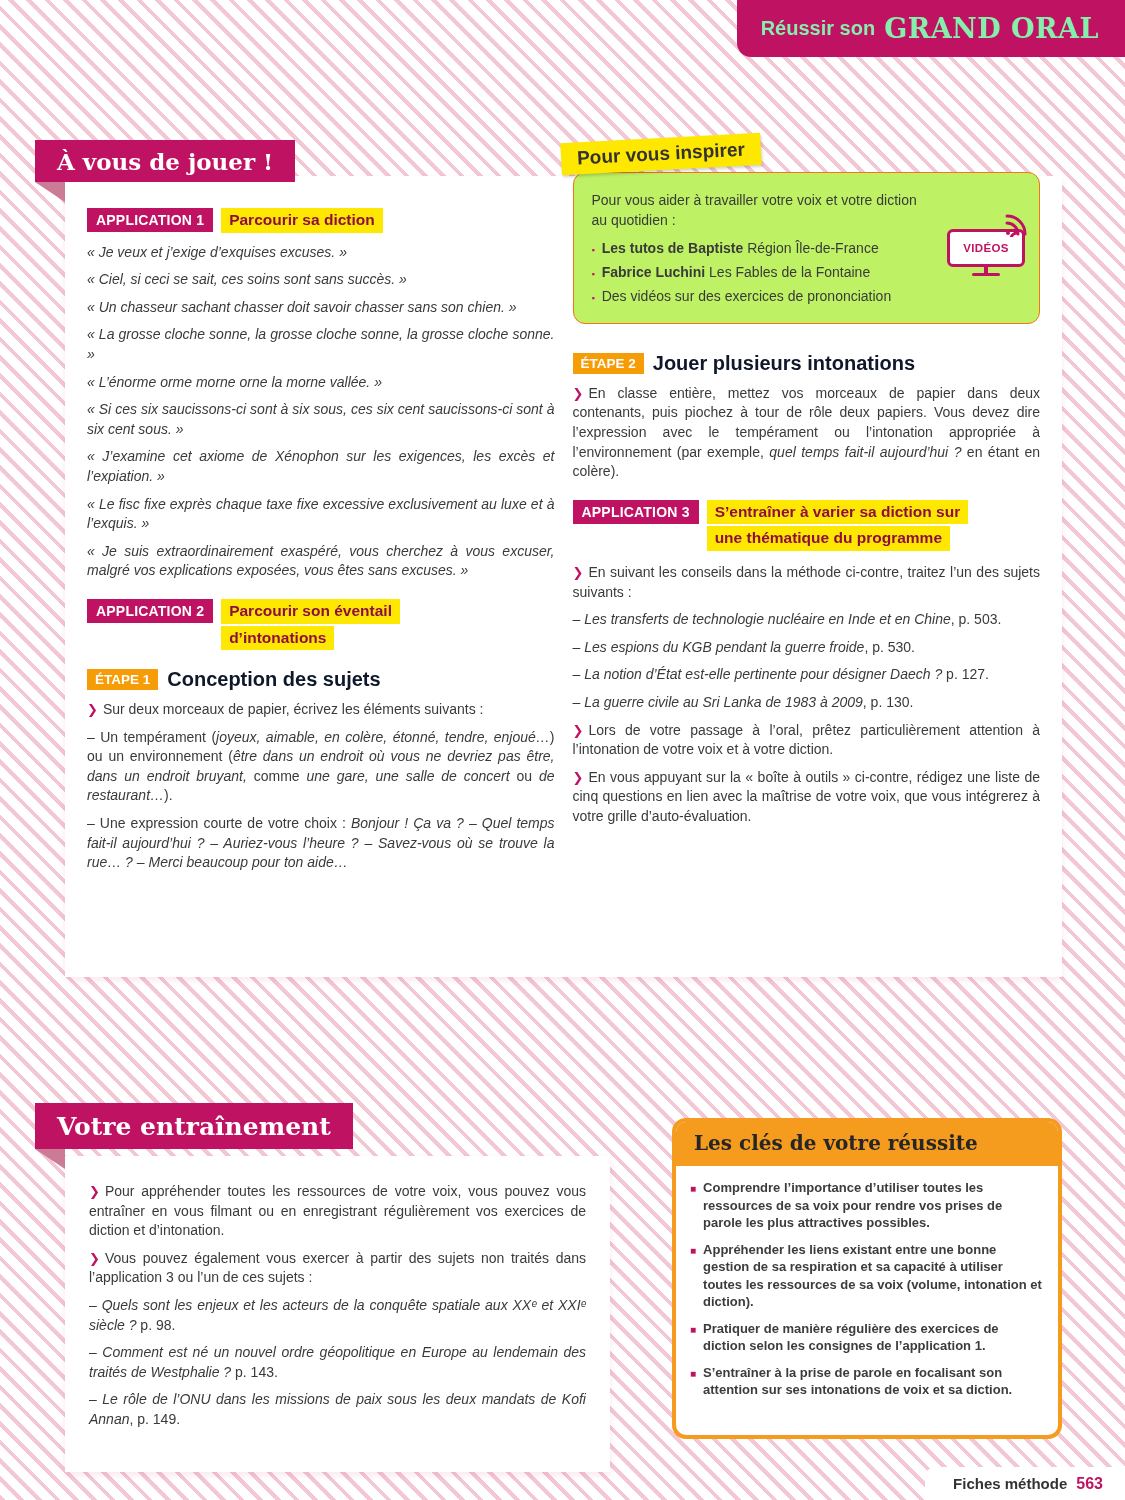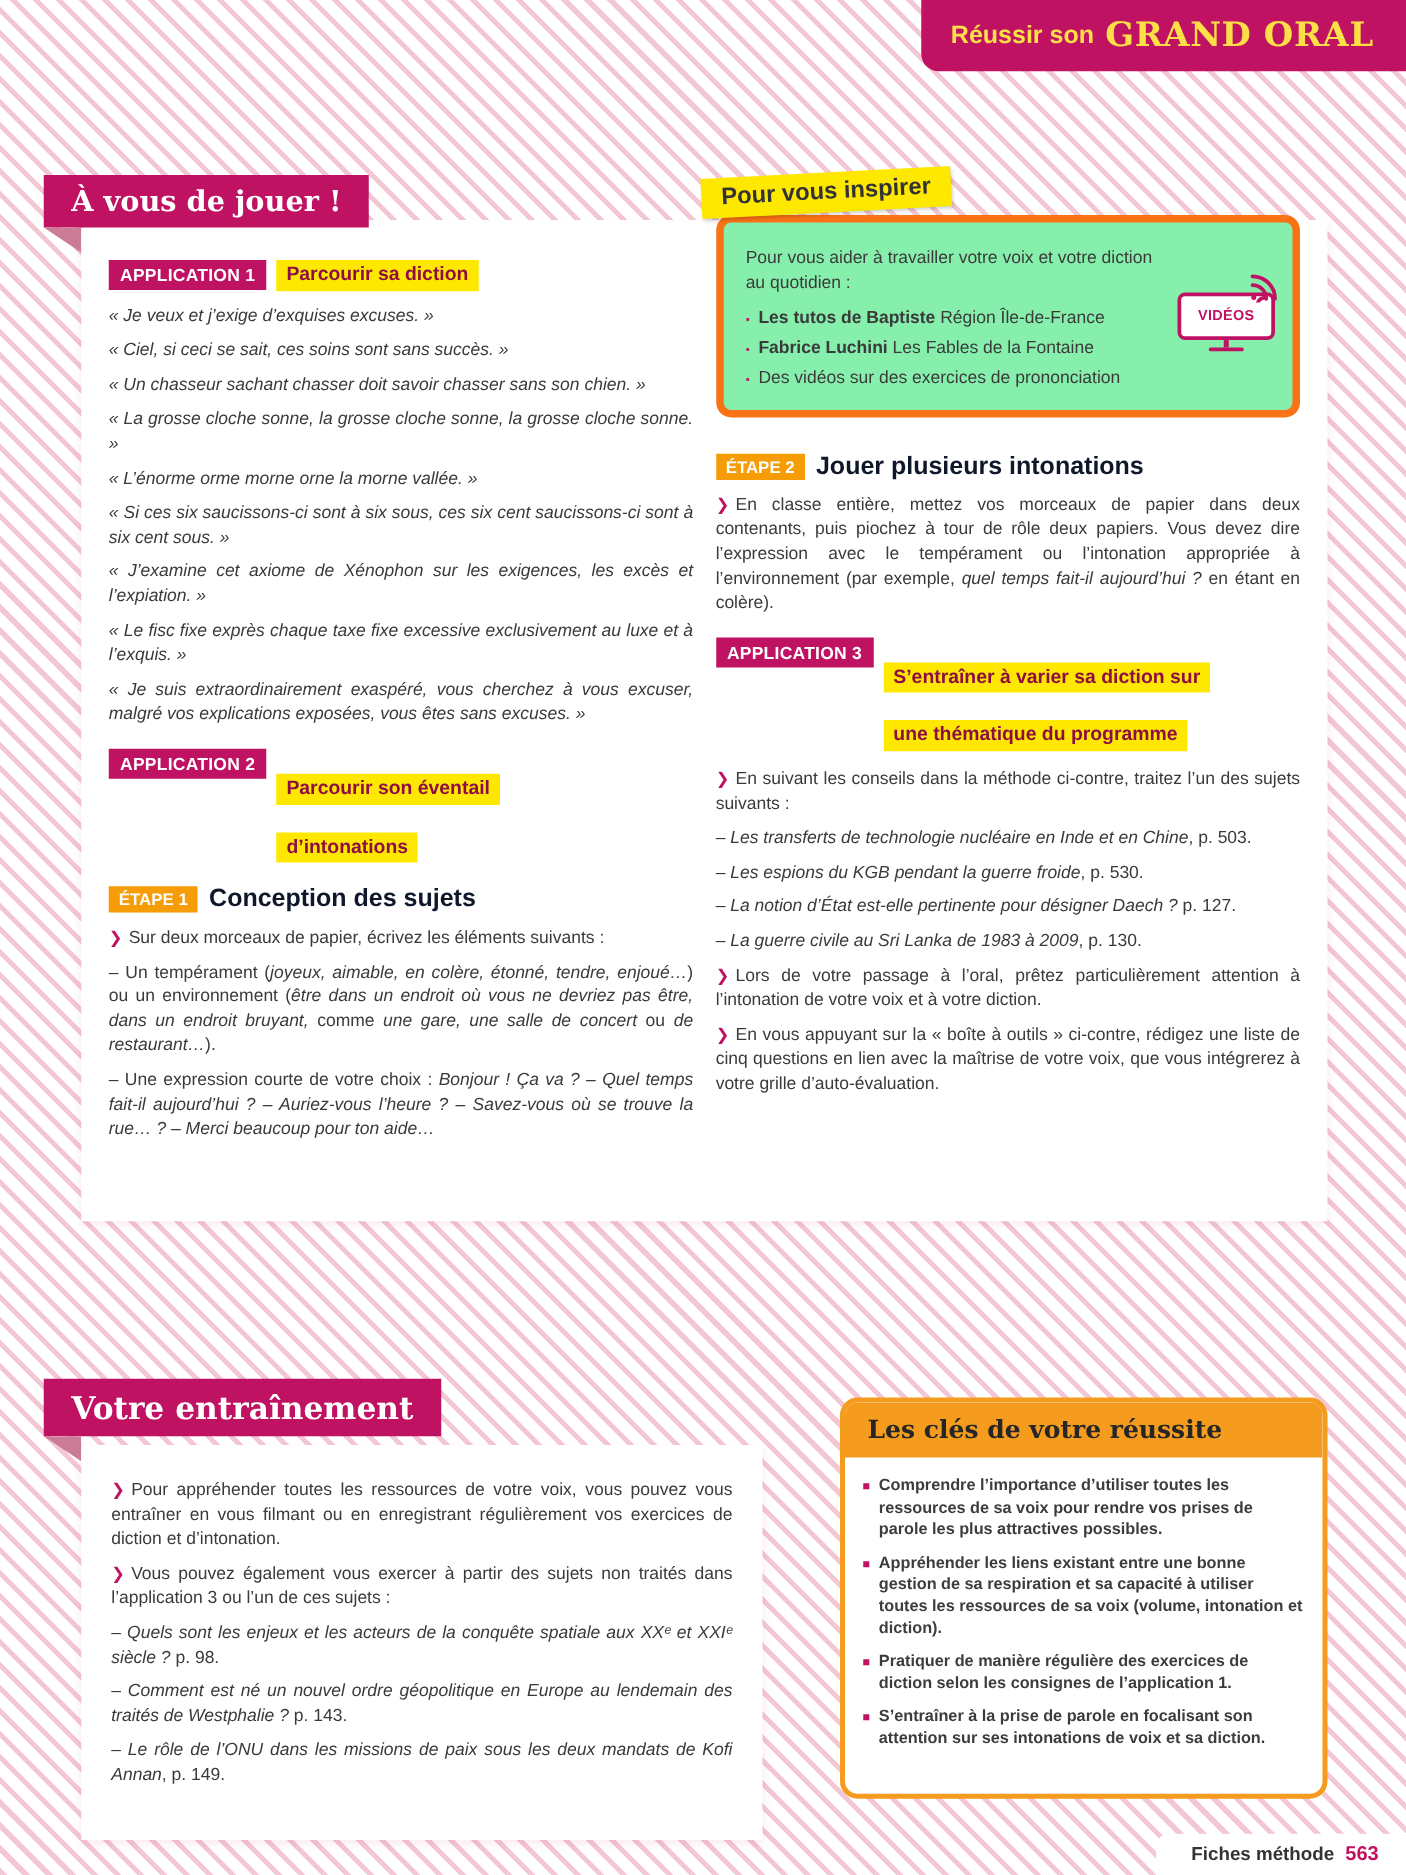--- a/index.html
+++ b/index.html
@@ -5,21 +5,21 @@
   html,body{margin:0;padding:0;background:#888;}
   .page{
     position:relative;width:1125px;height:1500px;overflow:hidden;margin:0 auto;
     background:repeating-linear-gradient(45deg,#f3c7d3 0px,#f3c7d3 4px,#ffffff 4px,#ffffff 13px);
     font-family:"Liberation Sans","DejaVu Sans",sans-serif;color:#3a3a3a;
   }
   
   .top-banner{
     position:absolute;top:0;right:0;width:388px;height:57px;background:#c01262;
     border-radius:0 0 0 14px;display:flex;align-items:center;justify-content:flex-end;
-    padding-right:26px;box-sizing:border-box;color:#fde047;z-index:6;
+    padding-right:26px;box-sizing:border-box;color:#86efac;z-index:6;
   }
   .banner-prefix{font-size:20px;font-weight:700;}
   .banner-title{font-family:"DejaVu Serif","Liberation Serif",serif;font-size:27px;font-weight:700;margin-left:9px;letter-spacing:.5px;}
   
   .ribbon{
     position:absolute;background:#c01262;color:#fff;z-index:5;
     font-family:"DejaVu Serif","Liberation Serif",serif;font-weight:700;
     display:flex;align-items:center;padding:0 22px;white-space:nowrap;
   }
   .ribbon-avous{left:35px;top:140px;height:42px;font-size:23px;text-align:center;}
@@ -34,38 +34,38 @@
     box-shadow:0 3px 7px rgba(193,18,98,.10);
   }
   .col{width:469px;box-sizing:border-box;}
   .left-col{padding-top:32px;}
   .right-col{padding-top:0;}
   
   .app-row{display:flex;align-items:flex-start;gap:8px;margin:18px 0 10px;}
   .app-row.first{margin-top:0;}
   .app-badge{background:#c01262;color:#fff;font-weight:700;font-size:14px;padding:4px 9px;white-space:nowrap;letter-spacing:.2px;flex:none;text-align:right;}
   .hl{display:inline-block;background:#ffe800;color:#8e0e43;font-weight:700;font-size:15.5px;line-height:1.2;padding:3px 8px;white-space:nowrap;}
-  .hl-lines .hl{margin-bottom:2px;margin-top:20px;}
+  .hl-lines .hl{margin-bottom:2px;}
   .etape-row{display:flex;align-items:center;gap:9px;margin:16px 0 9px;}
   .etape-badge{background:#f59c07;color:#fff;font-weight:700;font-size:13.5px;padding:3px 8px;white-space:nowrap;flex:none;}
   .etape-title{color:#0f172a;font-weight:700;font-size:20px;}
   
   .body{font-size:14px;line-height:1.4;text-align:justify;margin:0 0 8px;}
   .phrase{font-style:italic;}
   .mk{color:#c01262;font-weight:700;font-size:13px;margin-right:5px;}
   .seg-i{font-style:italic;}
   .seg-b{font-weight:700;}
   
   .inspire-wrap{position:relative;margin-top:-4px;}
   .inspire-tag{
     position:absolute;top:-34px;left:-12px;background:#ffe800;color:#333;
     font-weight:700;font-size:19px;padding:5px 16px;transform:rotate(-3deg);
     z-index:4;box-shadow:1px 2px 3px rgba(0,0,0,.18);white-space:nowrap;
   }
-  .inspire-box{border:6px solid #f97316;border-radius:12px;background:#86efac;padding:18px 18px 12px;position:relative;}
+  .inspire-box{border:1px solid #f97316;border-radius:12px;background:#bef264;padding:18px 18px 12px;position:relative;}
   .inspire-box .body{text-align:left;margin-bottom:9px;}
   .inspire-li{display:flex;gap:7px;margin:5px 0;font-size:14px;line-height:1.35;align-items:baseline;}
   .idot{color:#c01262;font-size:9px;flex:none;}
   .video-widget{position:absolute;right:14px;top:56px;width:78px;text-align:center;z-index:2;}
   .wifi-arcs{position:absolute;top:-20px;right:-8px;}
   .video-box{border:3px solid #c01262;border-radius:6px;background:#fff;padding:10px 3px;font-weight:700;color:#c01262;font-size:11.5px;letter-spacing:.3px;}
   .stand{width:4px;height:6px;background:#c01262;margin:0 auto;}
   .stand-base{width:28px;height:3px;background:#c01262;margin:0 auto;border-radius:2px;}
   
   .training-panel{

